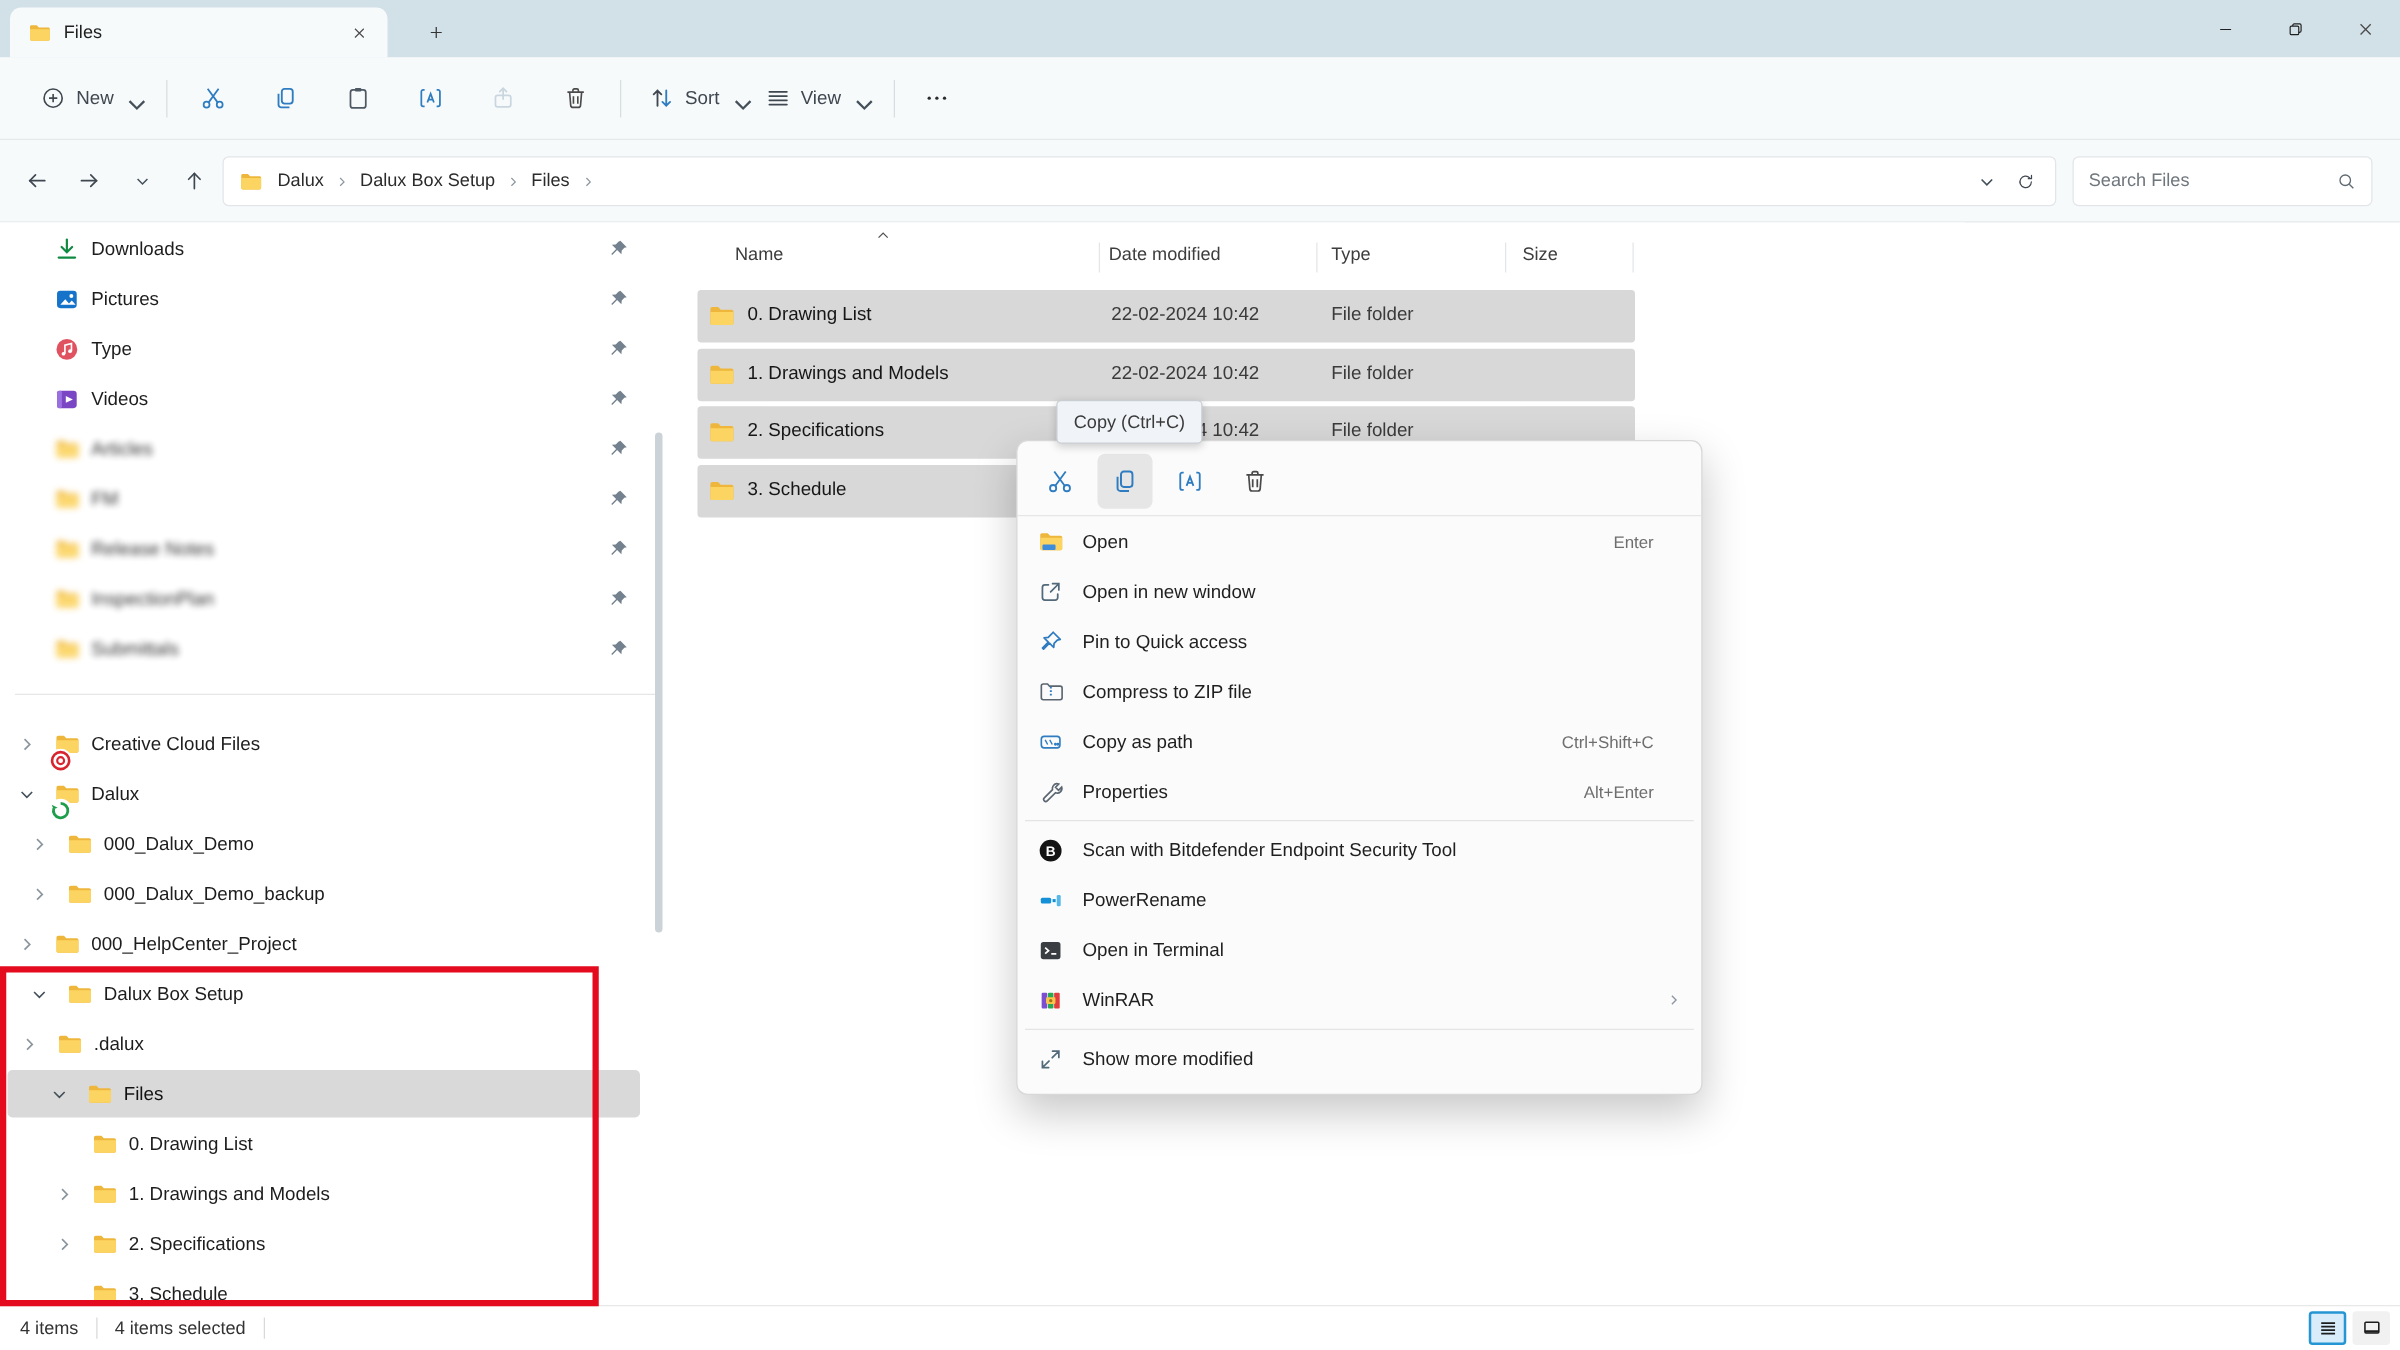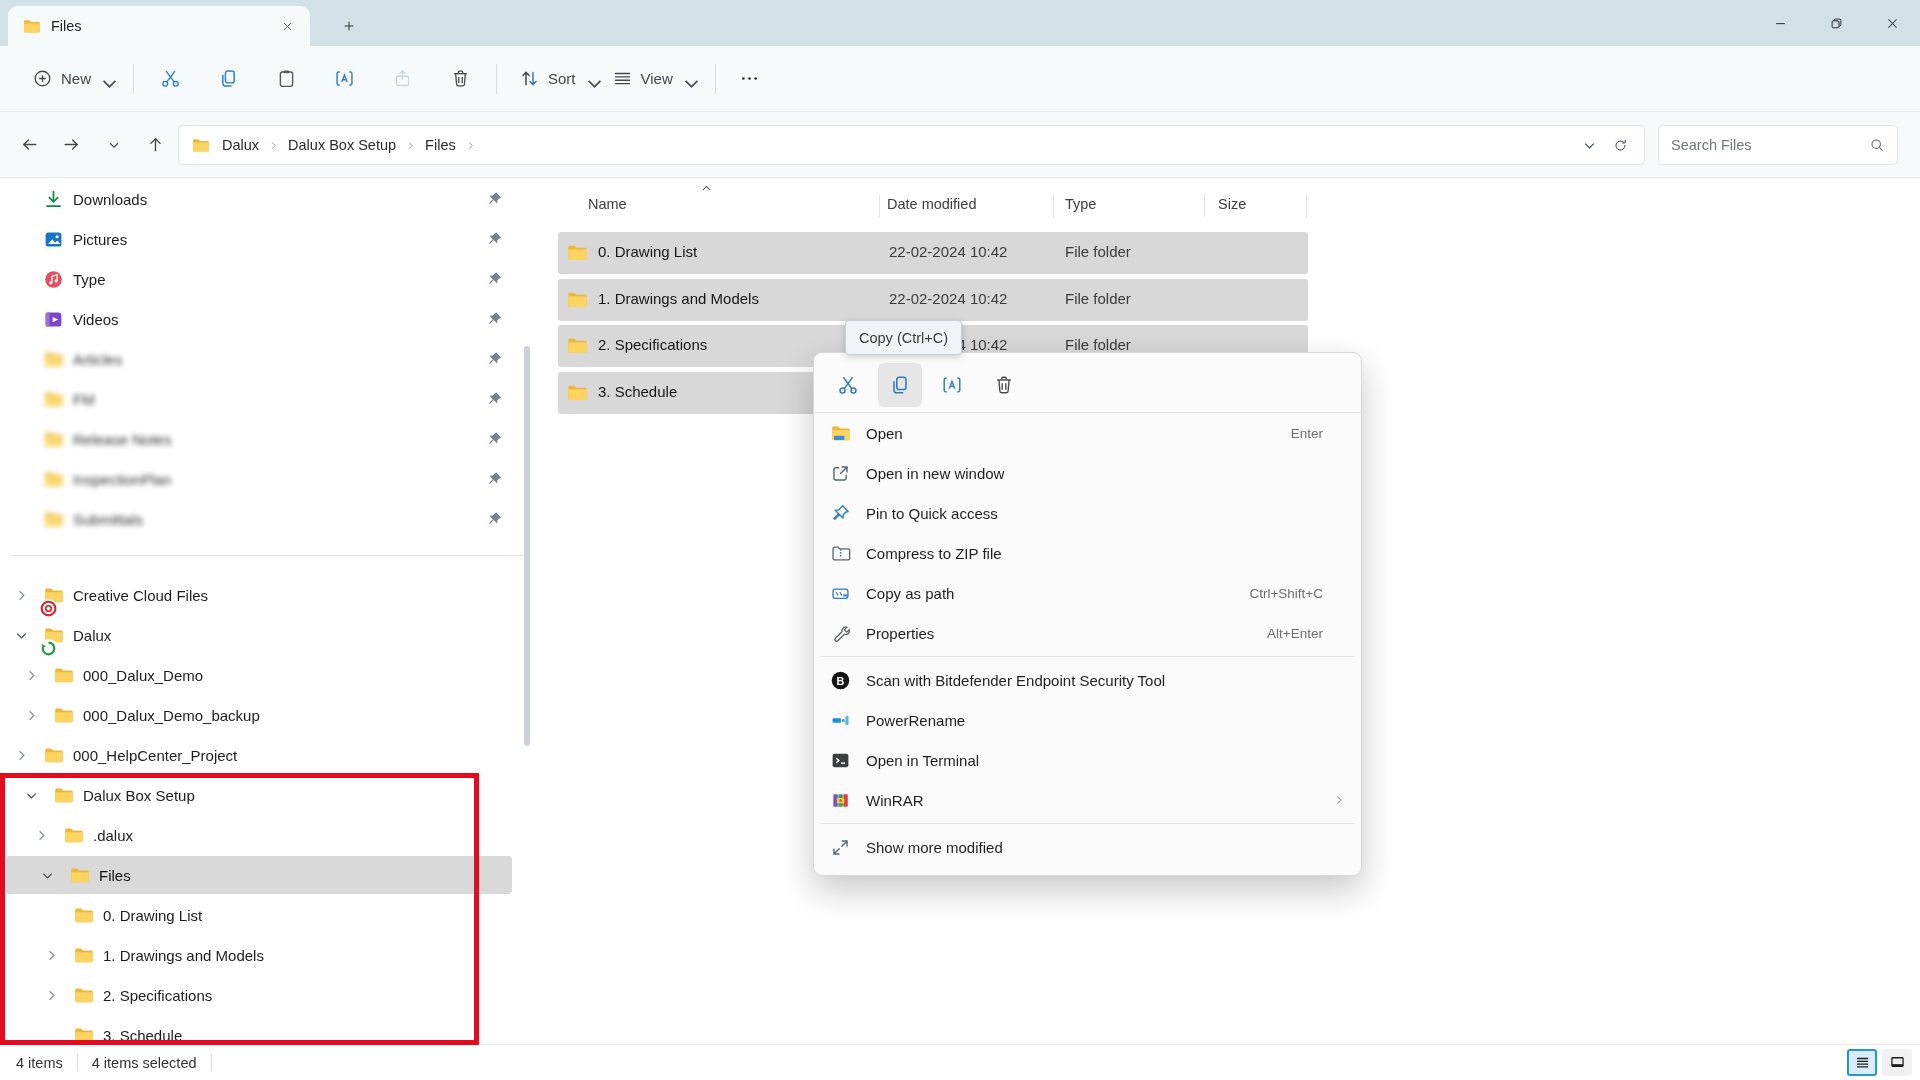--- a/index.html
+++ b/index.html
@@ -604,21 +604,21 @@
             </span>
     <span class="ico">
               <svg viewBox="0 0 24 24">
                 <path d="M2.5 5.6c0-.9.7-1.6 1.6-1.6h5.2l2.2 2.3h9.5c.9 0 1.6.7 1.6 1.6V18c0 .9-.7 1.6-1.6 1.6H4.1c-.9 0-1.6-.7-1.6-1.6z" fill="#eeb73c"></path>
                 <path d="M2.5 8.2h20.1V18c0 .9-.7 1.6-1.6 1.6H4.1c-.9 0-1.6-.7-1.6-1.6z" fill="#fcd462"></path>
               </svg>
             </span>
     <span class="lbl">Dalux Box Setup</span>
 
   </div>
-          <div class="side-row" style="padding-left: 34px;">
+          <div class="side-row" style="padding-left: 16px;">
     <span class="t-chev">
               <svg viewBox="0 0 16 16" fill="none" stroke="#8a959e" stroke-width="1.4">
                 <path d="M6 3.5L10.5 8 6 12.5"></path>
               </svg>
             </span>
     <span class="ico">
               <svg viewBox="0 0 24 24">
                 <path d="M2.5 5.6c0-.9.7-1.6 1.6-1.6h5.2l2.2 2.3h9.5c.9 0 1.6.7 1.6 1.6V18c0 .9-.7 1.6-1.6 1.6H4.1c-.9 0-1.6-.7-1.6-1.6z" fill="#eeb73c"></path>
                 <path d="M2.5 8.2h20.1V18c0 .9-.7 1.6-1.6 1.6H4.1c-.9 0-1.6-.7-1.6-1.6z" fill="#fcd462"></path>
               </svg>

